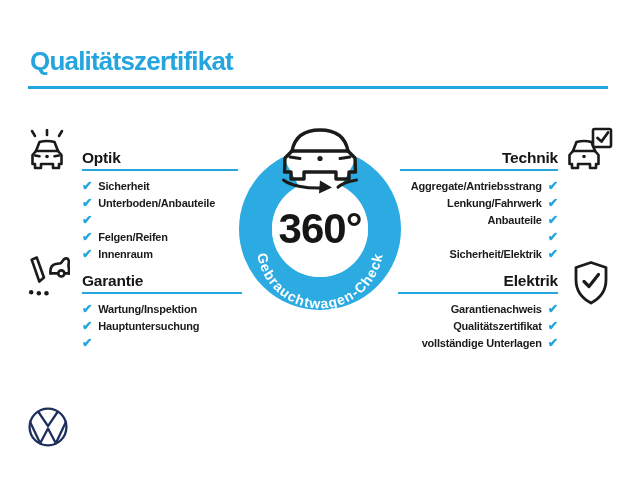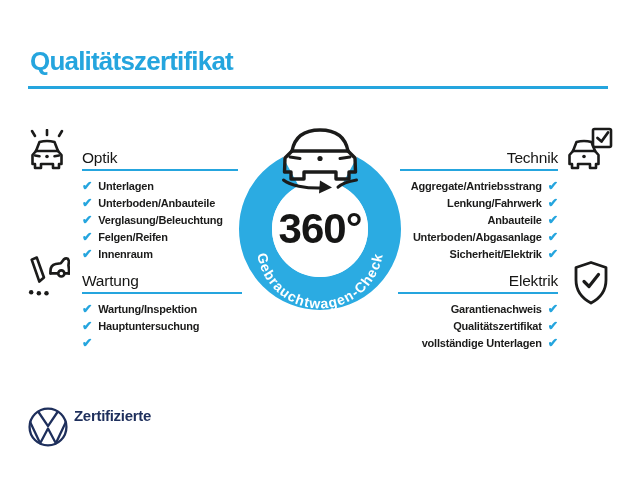--- a/index.html
+++ b/index.html
@@ -15,21 +15,21 @@
     font-family:"Liberation Sans",sans-serif;color:var(--text-dark);
   }
   .abs{position:absolute;}
   
   .page-title{
     left:30px;top:30px;font-size:26px;font-weight:bold;letter-spacing:-0.8px;
     color:var(--accent-blue);line-height:1.1;
   }
   .header-rule{left:28px;top:86px;width:580px;height:3px;background:var(--accent-blue);}
   
-  .sec-title{font-size:15.5px;font-weight:normal;color:#161615;letter-spacing:-0.2px;line-height:1;}
+  .sec-title{font-size:15.5px;font-weight:bold;color:#161615;letter-spacing:-0.2px;line-height:1;}
   .sec-title.right{text-align:center;}
   .ul{height:2px;background:var(--accent-blue);}
   .list{display:flex;flex-direction:column;}
   .row{display:flex;align-items:baseline;gap:6px;height:17px;font-size:11px;font-weight:600;
        letter-spacing:-0.2px;color:var(--text-dark);white-space:nowrap;}
   .row .chk{color:var(--accent-blue);font-size:12.5px;font-weight:bold;}
   .list.rightside{align-items:flex-end;text-align:right;}
   .list.rightside .row{flex-direction:row;}
   
   .s{fill:none;stroke:#1B1B1A;stroke-width:2.6;stroke-linecap:round;stroke-linejoin:round;}
@@ -82,29 +82,28 @@
   <path class="s" d="M11 22 L7.5 26 L7.5 35 L10 35 L10 39 L16 39 L16 35 L28 35 L28 39 L34 39 L34 35 L36.5 35 L36.5 26 L33 22"></path>
   <circle class="f" cx="22" cy="27.5" r="1.8"></circle>
   <path class="s" d="M10 26.5 L14.5 27.3"></path>
   <path class="s" d="M34 26.5 L29.5 27.3"></path>
 </svg>
 <div class="abs sec-title" style="left:82px;top:150px">Optik</div>
 <div class="abs ul" style="left:82px;top:169px;width:156px"></div>
 <div class="abs list" style="left:82px;top:178px">
   <div class="row">
     <span class="chk">✔</span>
-    <span>Unterlagen</span>
+    <span>Sicherheit</span>
   </div>
   <div class="row">
     <span class="chk">✔</span>
     <span>Unterboden/Anbauteile</span>
   </div>
   <div class="row">
     <span class="chk">✔</span>
-    <span>Verglasung/Beleuchtung</span>
   </div>
   <div class="row">
     <span class="chk">✔</span>
     <span>Felgen/Reifen</span>
   </div>
   <div class="row">
     <span class="chk">✔</span>
     <span>Innenraum</span>
   </div>
 </div>
@@ -112,21 +111,21 @@
 <svg class="abs" style="left:23px;top:253px" width="47" height="47" viewBox="0 0 46 46">
   <path class="s" d="M8.5 6.5 L13.5 4.5 L20.5 24 L16 28 Z"></path>
   <circle class="f" cx="8" cy="38.5" r="2.2"></circle>
   <circle class="f" cx="15.5" cy="39.5" r="2.2"></circle>
   <circle class="f" cx="23" cy="39.5" r="2.2"></circle>
   <path class="s" d="M27 20 Q26 12 32 10.8 L37 10 L40 6.2 Q41.8 4.6 43.8 5.5 L45 8 L44.5 12 L45 16 L45 20"></path>
   <path class="s" d="M27 20 L33.5 20"></path>
   <path class="s" d="M41.5 20 L45 20"></path>
   <circle class="s" cx="37.5" cy="20" r="3"></circle>
 </svg>
-<div class="abs sec-title" style="left:82px;top:273px">Wartung</div>
+<div class="abs sec-title" style="left:82px;top:273px">Garantie</div>
 <div class="abs ul" style="left:82px;top:292px;width:160px"></div>
 <div class="abs list" style="left:82px;top:301px">
   <div class="row">
     <span class="chk">✔</span>
     <span>Wartung/Inspektion</span>
   </div>
   <div class="row">
     <span class="chk">✔</span>
     <span>Hauptuntersuchung</span>
   </div>
@@ -152,21 +151,20 @@
   </div>
   <div class="row">
     <span>Lenkung/Fahrwerk</span>
     <span class="chk">✔</span>
   </div>
   <div class="row">
     <span>Anbauteile</span>
     <span class="chk">✔</span>
   </div>
   <div class="row">
-    <span>Unterboden/Abgasanlage</span>
     <span class="chk">✔</span>
   </div>
   <div class="row">
     <span>Sicherheit/Elektrik</span>
     <span class="chk">✔</span>
   </div>
 </div>
 
 <svg class="abs" style="left:571px;top:258px" width="40" height="50" viewBox="0 0 40 46">
   <path class="s w28" d="M20 2.5 L35 7.5 L35 20 C35 31 28.5 38.5 20 43 C11.5 38.5 5 31 5 20 L5 7.5 Z"></path>
@@ -188,14 +186,13 @@
     <span class="chk">✔</span>
   </div>
 </div>
 
 <svg class="abs" style="left:27px;top:406px" width="42" height="42" viewBox="0 0 44 44">
   <circle class="vw" cx="22" cy="22" r="19.3" stroke-width="2.7"></circle>
   <path class="vw" d="M12 6.3 L22 21 L32 6.3"></path>
   <path class="vw" d="M3.4 17 L13.8 39 L22 23.5 L30.2 39 L40.6 17"></path>
 </svg>
 <div class="abs brand-text">
-  <div>Zertifizierte</div>
 </div>
 
 </body></html>

